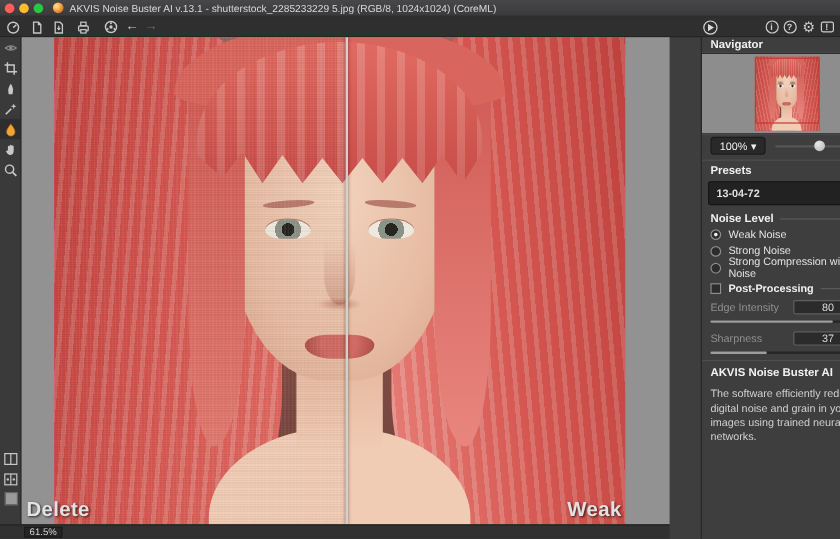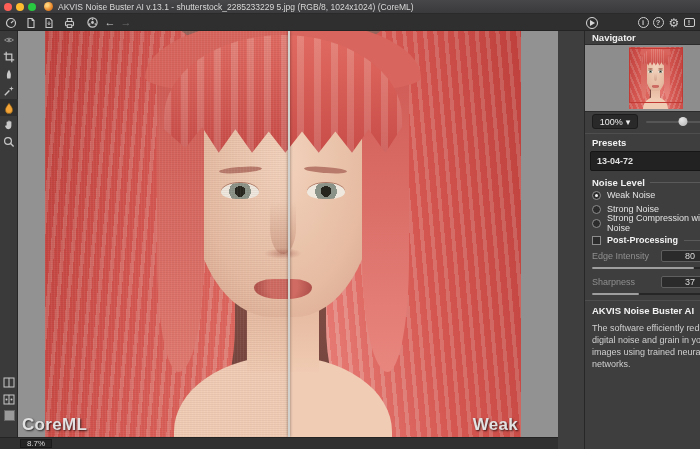--- a/index.html
+++ b/index.html
@@ -309,21 +309,21 @@
         <div class="p-browR"></div>
         <div class="p-eyeL"></div>
         <div class="p-eyeR"></div>
         <div class="p-nose"></div>
         <div class="p-nosetip"></div>
         <div class="p-lips"></div>
         <div class="p-grain"></div>
         <div class="p-divider"></div>
       </div>
     </div>
-    <div class="ba-label before">CoreML</div>
+    <div class="ba-label before">Delete</div>
     <div class="ba-label after">Weak</div>
   </div>
 
   <div id="rightpanel">
 
     <div class="sec-head">
       <span>Navigator</span>
       <span class="caret">▾</span>
     </div>
 
@@ -411,16 +411,16 @@
 
     <div class="hsep" style="margin-top:5px"></div>
 
     <div id="about">
       <div id="about-title">AKVIS Noise Buster AI</div>
       <div id="about-desc">The software efficiently reduces digital noise and grain in your images using trained neural networks.</div>
     </div>
   </div>
 
   <div id="statusbar">
-    <div id="zoom-status">8.7%</div>
+    <div id="zoom-status">61.5%</div>
   </div>
 
 </div>
 
 </body></html>

